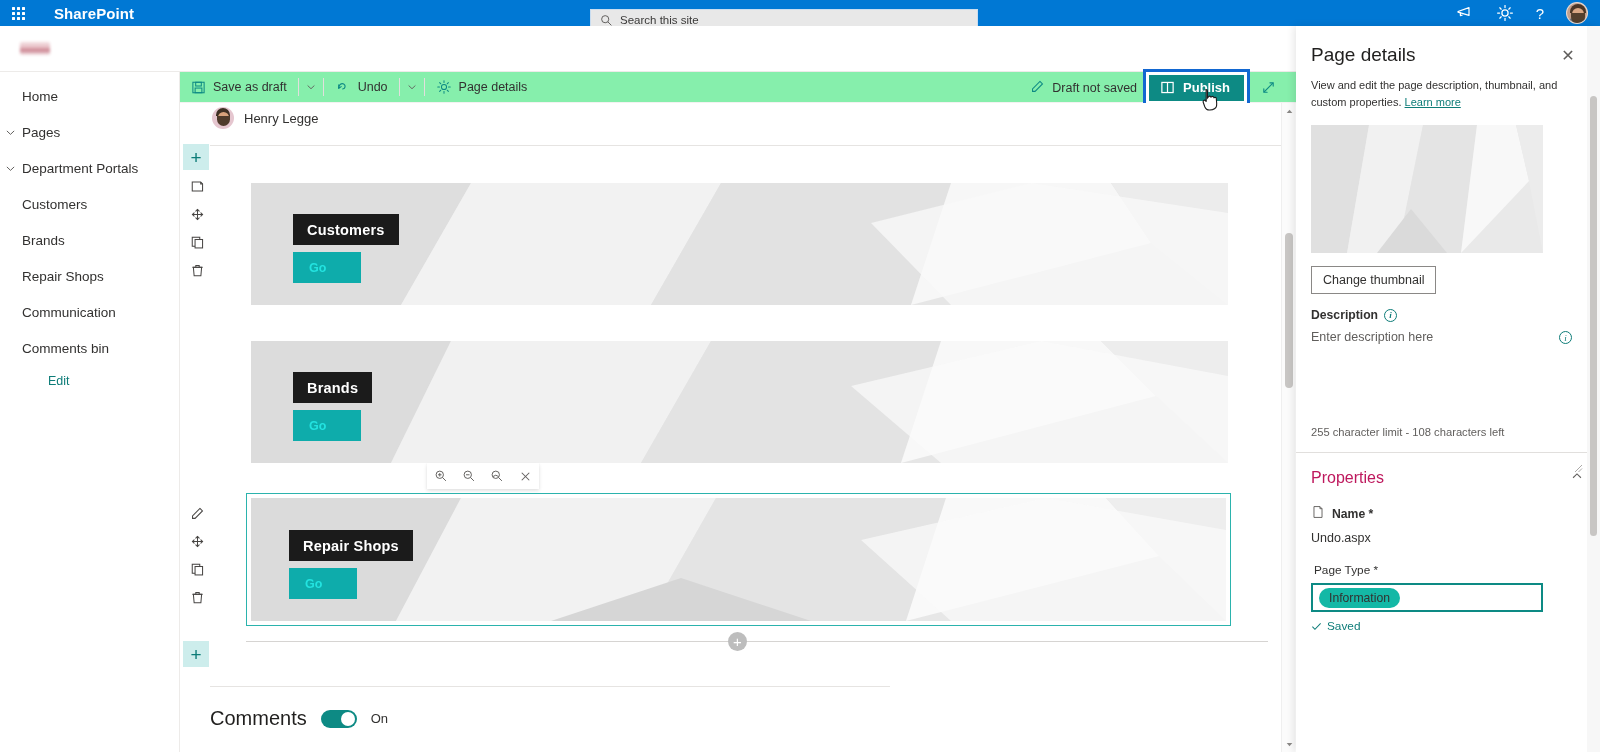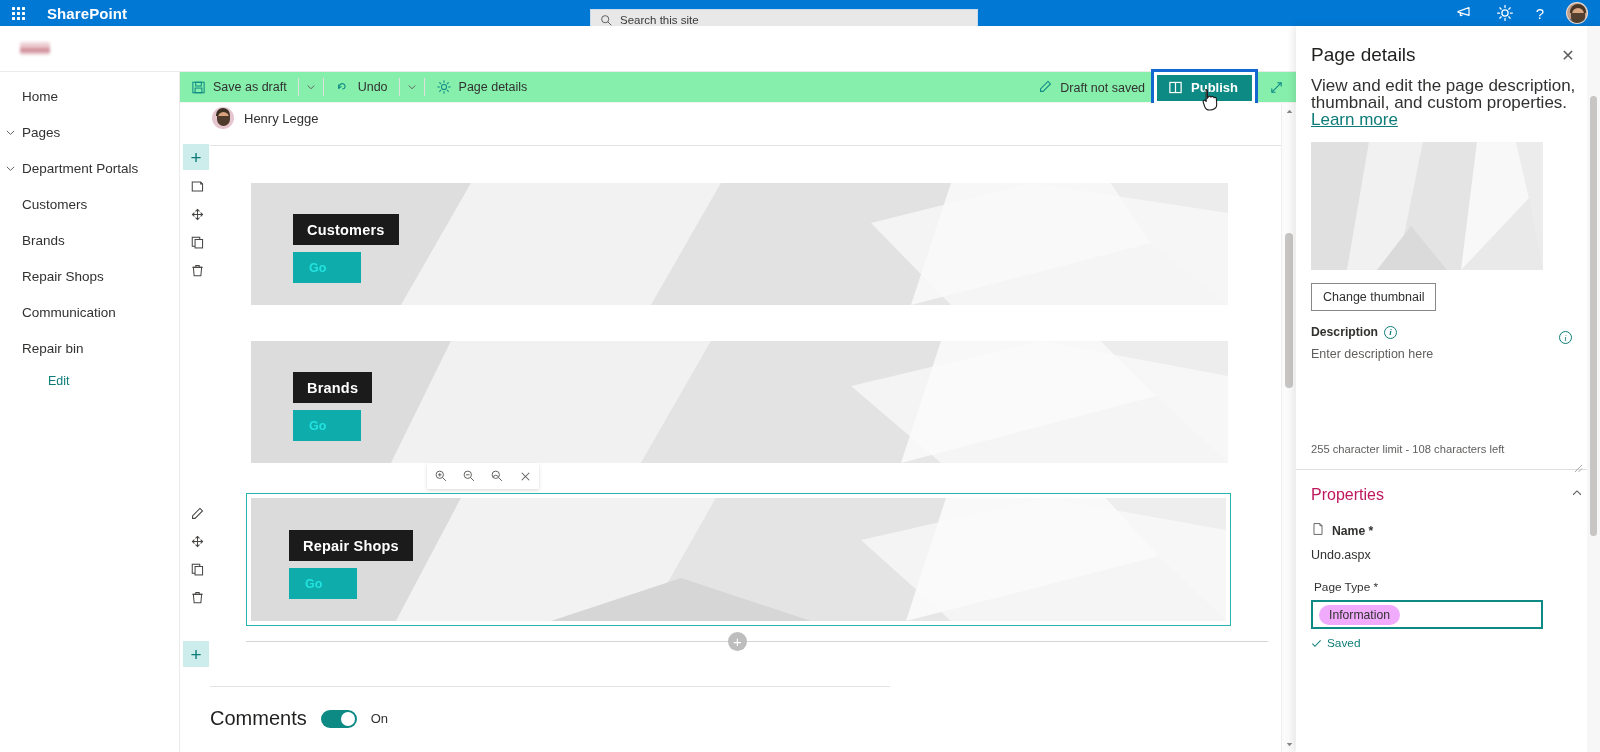--- a/index.html
+++ b/index.html
@@ -17,21 +17,21 @@
     background: #0078d4; display: flex; align-items: center;
   }
   .waffle {
     width: 36px; height: 26px; display: flex; align-items: center; justify-content: center;
     cursor: pointer;
   }
   .waffle-grid { display: grid; grid-template-columns: repeat(3, 3px); gap: 2px; }
   .waffle-grid i { width: 3px; height: 3px; background: #fff; border-radius: 0.5px; display: block; }
   .suite-brand {
     color: #fff; font-size: 15px; font-weight: bold; letter-spacing: 0.1px;
-    margin-left: 11px; cursor: pointer;
+    margin-left: 18px; cursor: pointer;
   }
   .suite-search {
     position: absolute; left: 590px; top: 9px; width: 388px; height: 22px;
     background: #e8e8e8; display: flex; align-items: center; padding-left: 9px;
     border: 1px solid #c9ddf0;
   }
   .suite-search .mag { width: 13px; height: 13px; flex: 0 0 13px; }
   .suite-search span {
     font-size: 11.5px; color: #3b3a39; margin-left: 7px;
   }
@@ -90,21 +90,21 @@
     display: flex; align-items: center; height: 31px; padding: 0 10px;
     font-size: 12.5px; color: #323130; cursor: pointer; gap: 7px; white-space: nowrap;
   }
   .cmd .ci { width: 16px; height: 16px; display: flex; align-items: center; justify-content: center; }
   .cmd-split {
     width: 22px; height: 31px; display: flex; align-items: center; justify-content: center;
     cursor: pointer; color: #323130;
   }
   .cmd-divider { width: 1px; height: 18px; background: #e1dfdd; margin: 0 1px; }
   .cmd-right {
-    position: absolute; right: 0; top: 0; height: 31px; display: flex; align-items: center;
+    position: absolute; right: 8px; top: 0; height: 31px; display: flex; align-items: center;
   }
   .draft-status {
     display: flex; align-items: center; gap: 7px; font-size: 12.5px; color: #323130;
     padding-right: 6px; cursor: pointer;
   }
   .publish-focus {
     position: relative; border: 3px solid #1267d1; background: #fff;
     padding: 3px; margin: 0 4px 0 0;
   }
   .publish-btn {
@@ -231,21 +231,21 @@
   }
   .panel-head {
     position: relative; padding: 18px 20px 0 15px; display: flex; align-items: flex-start;
   }
   .panel-title { font-size: 19px; color: #201f1e; flex: 1; }
   .panel-close {
     width: 24px; height: 24px; display: flex; align-items: center; justify-content: center;
     cursor: pointer; color: #605e5c; font-size: 16px; line-height: 1;
   }
   .panel-desc {
-    padding: 9px 22px 0 15px; font-size: 17px; color: #323130; line-height: 17px;
+    padding: 9px 22px 0 15px; font-size: 11px; color: #323130; line-height: 17px;
   }
   .panel-desc a { color: #0d7c78; text-decoration: underline; cursor: pointer; }
   .thumb-preview {
     margin: 14px 15px 0 15px; width: 232px; height: 128px;
     background: #eaeaea; overflow: hidden; position: relative;
   }
   .btn-secondary {
     margin-left: 15px; margin-top: 13px; height: 28px; padding: 0 11px;
     background: #fff; border: 1px solid #8a8886; font-size: 12.5px; color: #323130;
     font-family: inherit; cursor: pointer; display: inline-flex; align-items: center;
@@ -282,21 +282,21 @@
     margin: 18px 0 0 15px; font-size: 12.2px; font-weight: bold; color: #323130;
     display: flex; align-items: center; gap: 7px;
   }
   .prop-value { margin: 9px 0 0 15px; font-size: 12.5px; color: #323130; }
   .prop-sublabel { margin: 18px 0 0 18px; font-size: 11.8px; color: #323130; }
   .pagetype-box {
     margin: 6px 15px 0 15px; width: 232px; height: 29px; border: 2px solid #0d8a84;
     display: flex; align-items: center; padding-left: 6px; background: #fff; cursor: text;
   }
   .pagetype-tag {
-    background: #f0abfc; color: #323130; font-size: 12.2px; border-radius: 11px;
+    background: #14b8a6; color: #323130; font-size: 12.2px; border-radius: 11px;
     padding: 3px 10px;
   }
   .saved-row {
     margin: 7px 0 0 15px; display: flex; align-items: center; gap: 5px;
     font-size: 11.8px; color: #0d7c78;
   }
   .copy-row {
     margin: 14px 0 0 15px; display: flex; align-items: center; gap: 9px;
     font-size: 12.8px; color: #323130; cursor: pointer;
   }
@@ -405,21 +405,21 @@
     <div class="nav-item">
       <span>Brands</span>
     </div>
     <div class="nav-item">
       <span>Repair Shops</span>
     </div>
     <div class="nav-item">
       <span>Communication</span>
     </div>
     <div class="nav-item">
-      <span>Repair bin</span>
+      <span>Comments bin</span>
     </div>
     <div class="nav-item edit-link">
       <span>Edit</span>
     </div>
   </div>
 
   <div class="cmdbar">
     <div class="cmd">
       <span class="ci">
         <svg viewBox="0 0 16 16" width="15" height="15">

